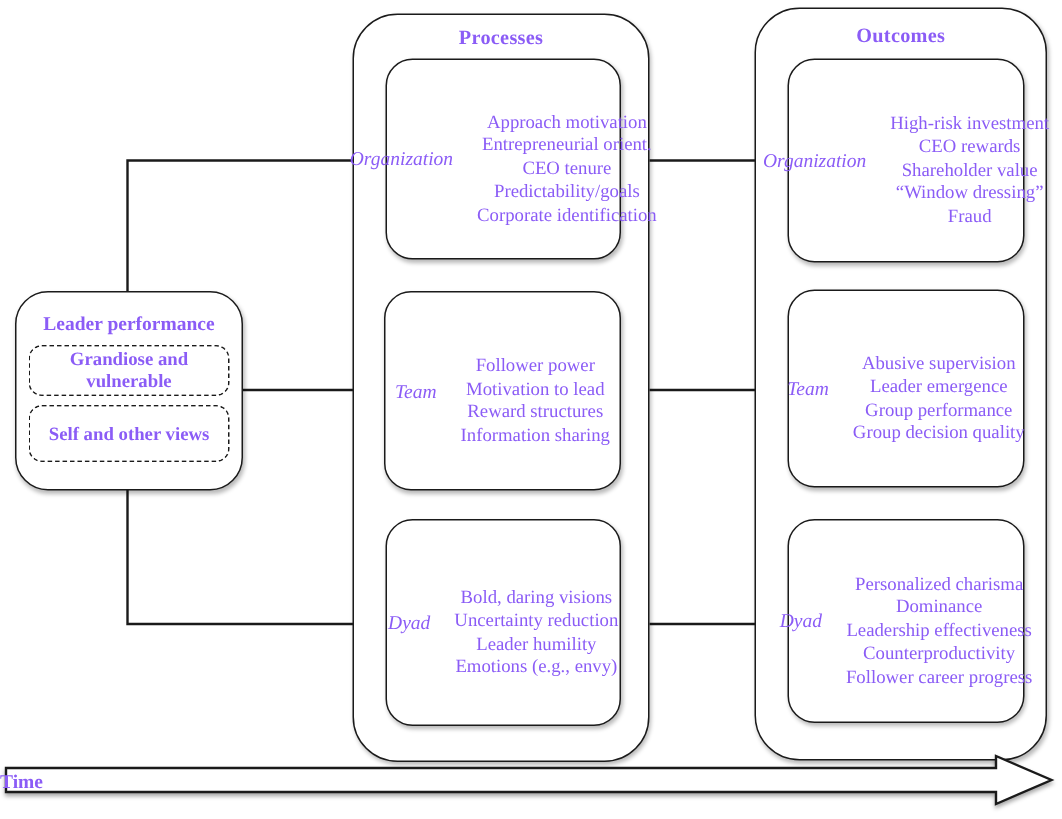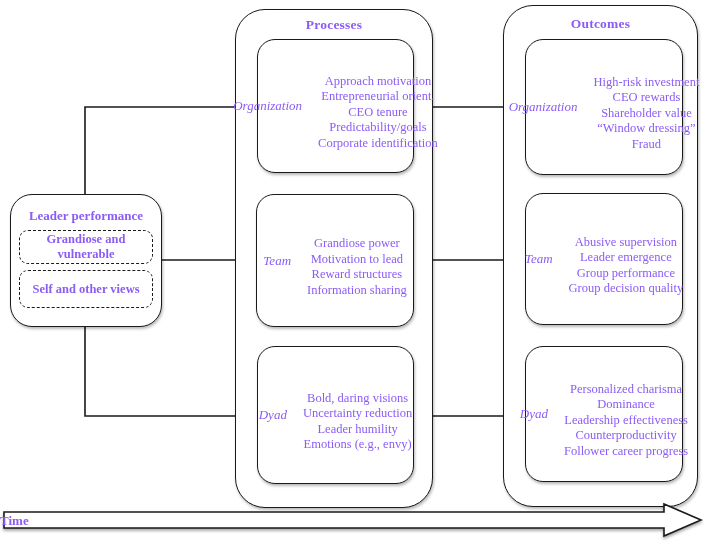--- a/index.html
+++ b/index.html
@@ -89,21 +89,21 @@
         <div>Approach motivation</div>
         <div>Entrepreneurial orient.</div>
         <div>CEO tenure</div>
         <div>Predictability/goals</div>
         <div>Corporate identification</div>
       </div>
   </div>
   <div class="gbox" id="p-team">
     <div class="group-title">Team</div>
     <div class="group-items">
-        <div>Grandiose power</div>
+        <div>Follower power</div>
         <div>Motivation to lead</div>
         <div>Reward structures</div>
         <div>Information sharing</div>
       </div>
   </div>
   <div class="gbox" id="p-dyad">
     <div class="group-title">Dyad</div>
     <div class="group-items">
         <div>Bold, daring visions</div>
         <div>Uncertainty reduction</div>

